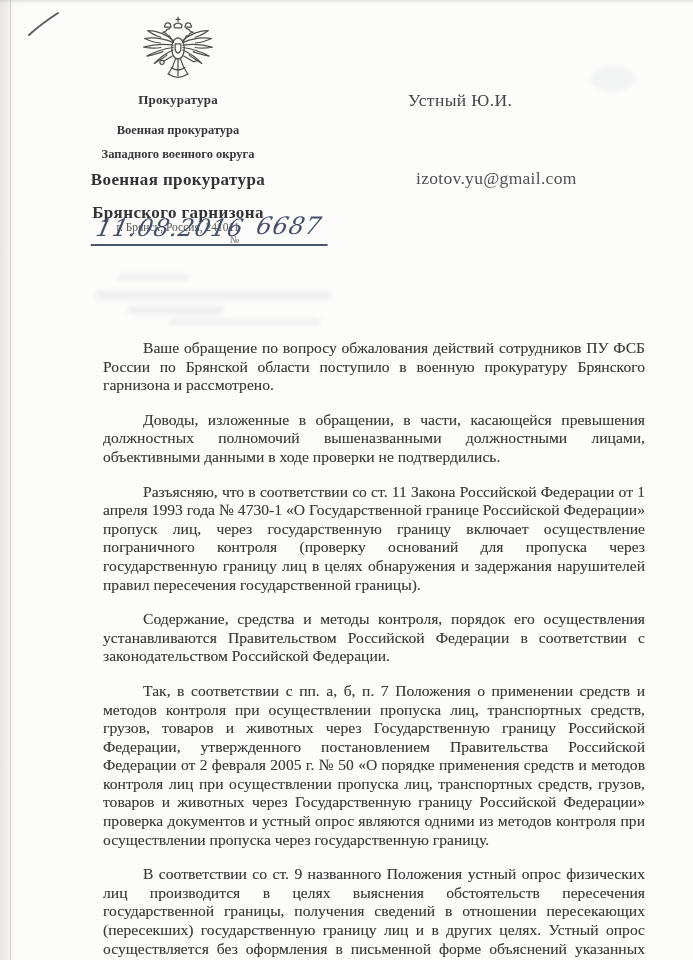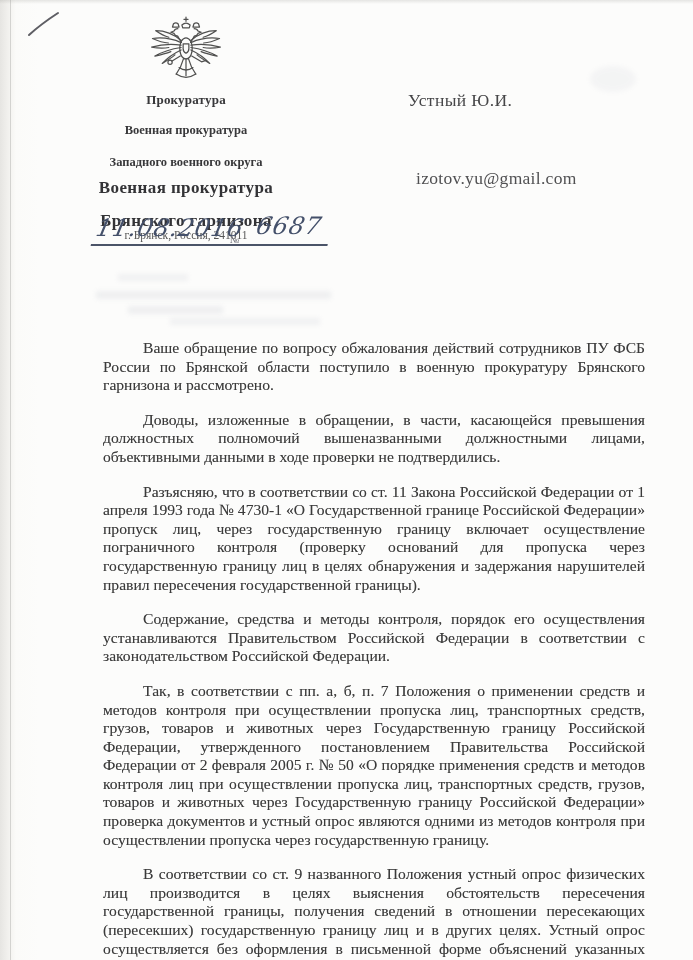--- a/index.html
+++ b/index.html
@@ -23,21 +23,21 @@
   .edge-line{
     position:absolute;left:10px;top:0;width:1px;height:100%;
     background:rgba(150,150,145,.35);
   }
 
   
   .pen-mark{position:absolute;left:26px;top:10px;}
 
   
   .letterhead{
-    position:absolute;left:56px;top:16px;width:260px;
+    position:absolute;left:48px;top:16px;width:260px;
     text-align:center;color:#38383a;
   }
   .emblem{display:block;margin:0 auto 4px auto;}
   .lh-org{font-weight:bold;font-size:13px;line-height:16px;letter-spacing:.2px;}
   .lh-parent{margin-top:15px;font-weight:bold;font-size:12.5px;line-height:15.5px;}
   .lh-unit{margin-top:9px;font-weight:bold;font-size:17px;line-height:17px;letter-spacing:.4px;color:#333336;}
   .lh-addr{margin-top:13px;font-size:11.5px;line-height:13px;color:#565656;}
 
   
   .ref-line{
@@ -134,21 +134,21 @@
 
       <path d="M47 52 Q44 63 38 71 M50 52.5 V73 M53 52 Q56 63 62 71"></path>
       <path d="M38 71 Q50 79 62 71 M41.5 63 Q50 69 58.5 63"></path>
 
       <path d="M43 49 L33 55"></path>
         <circle cx="30.5" cy="56.5" r="2.6"></circle>
       <path d="M57 49 L69 56 l4.5 -1.5"></path>
     </svg>
     <div class="lh-org">Прокуратура</div>
     <div class="lh-parent">Военная прокуратура</div>
-    <div class="lh-parent" style="margin-top:16px;">Западного военного округа</div>
+    <div class="lh-parent" style="margin-top:8px;">Западного военного округа</div>
     <div class="lh-unit">Военная прокуратура</div>
     <div class="lh-unit" style="margin-top:16px;">Брянского гарнизона</div>
     <div class="lh-addr" style="margin-top:0;">г. Брянск, Россия, 241011</div>
   </div>
 
   <div class="ref-line">
     <span class="hw ref-date">11.08.2016</span>
     <span class="ref-no-label">№</span>
     <span class="hw ref-num">6687</span>
   </div>

